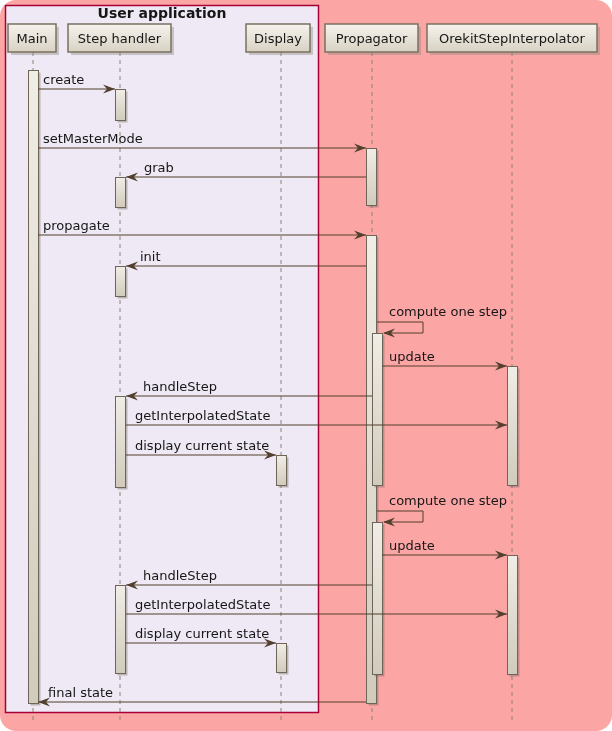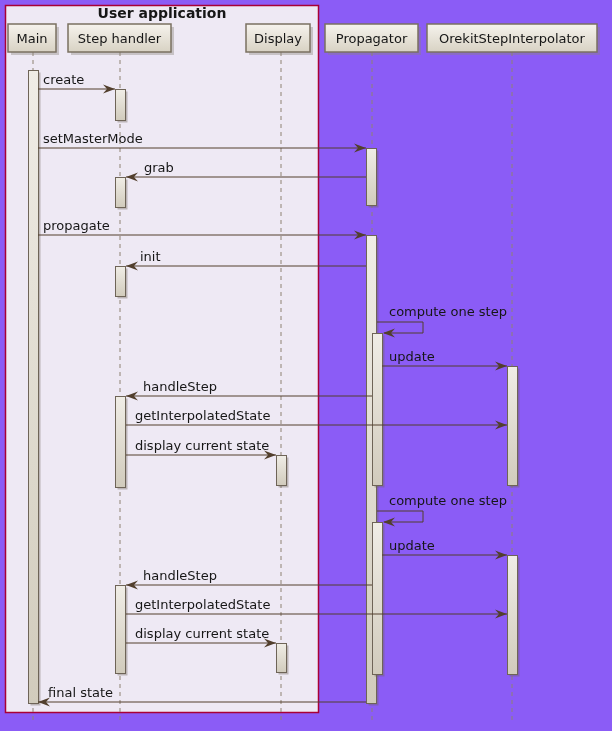--- a/index.html
+++ b/index.html
@@ -1,16 +1,16 @@
 <!DOCTYPE html>
 <html><head>
 <meta charset="utf-8">
 <style>
   html,body{margin:0;padding:0;background:#ffffff;}
-  .canvas{position:relative;width:612px;height:731px;background:#8b5cf6;overflow:hidden;}
+  .canvas{position:relative;width:612px;height:731px;background:#fca5a5;overflow:hidden;border-radius:16px;}
   svg{display:block;}
   text{font-family:"DejaVu Sans", sans-serif;font-size:13px;fill:#161616;}
   .frame-title-text{font-weight:bold;font-size:14px;}
   .participant-label-text{font-size:13px;}
 </style>
 </head>
 <body>
 
 <div class="canvas">
   <svg id="seq" width="612" height="731" viewBox="0 0 612 731">

